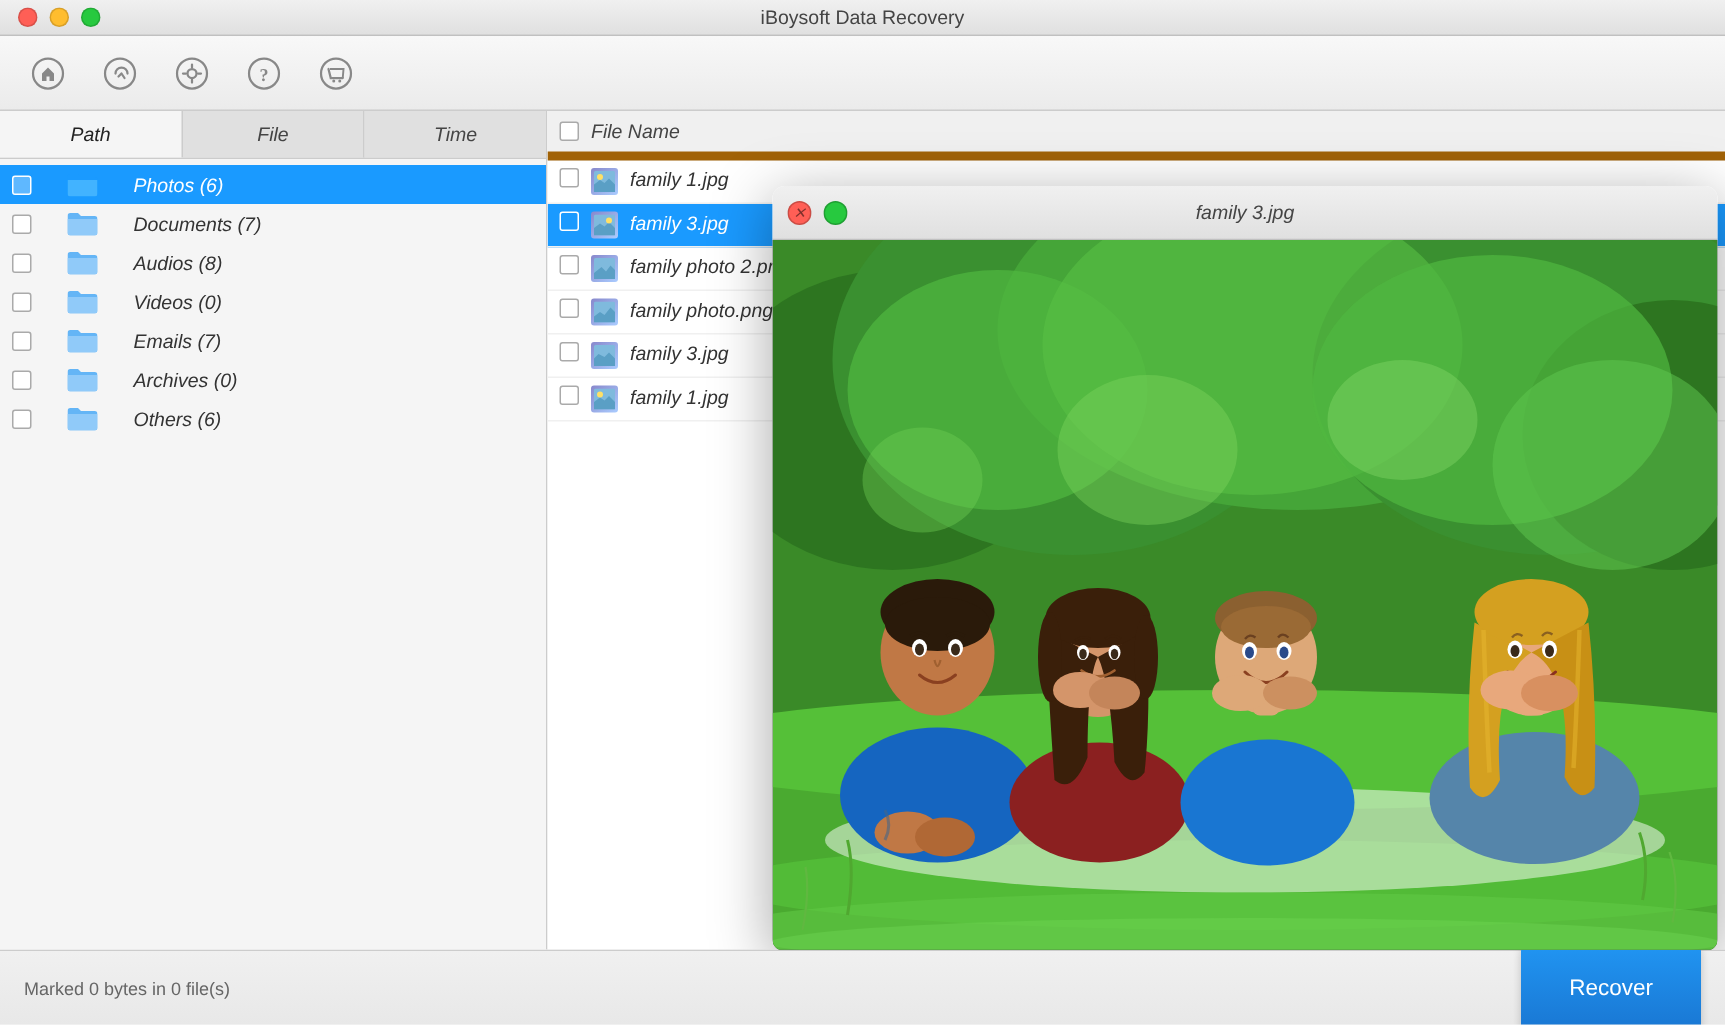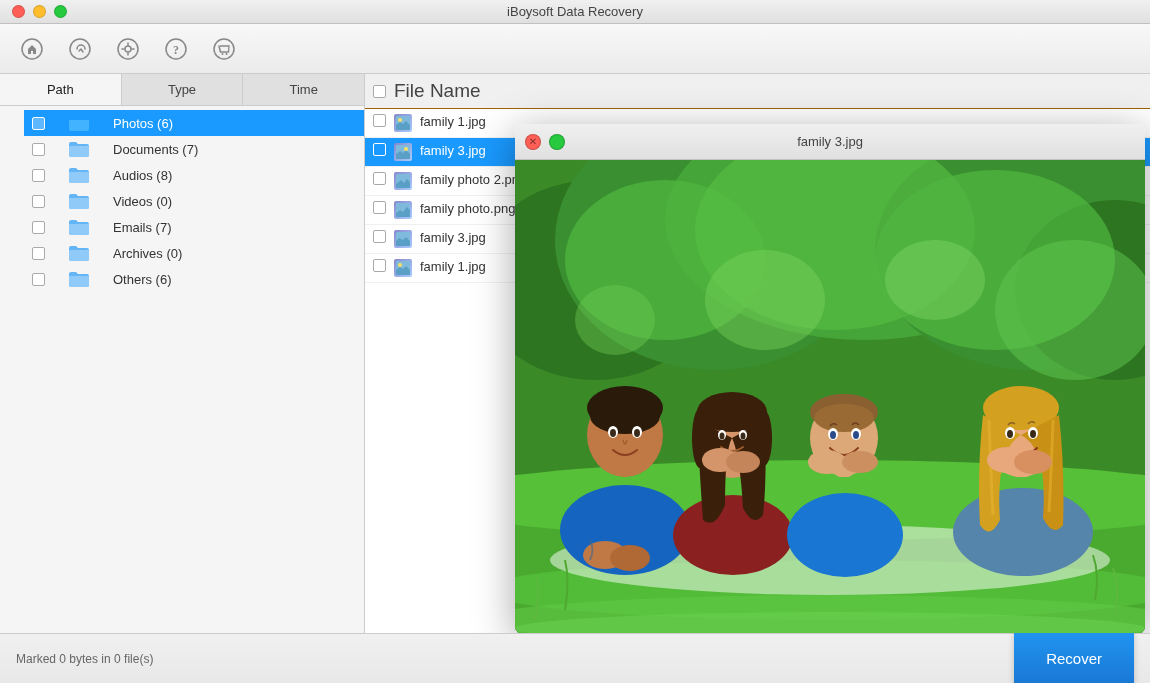--- a/index.html
+++ b/index.html
@@ -118,21 +118,20 @@
       padding: 4px 0;
     }
     .tree-item {
       display: flex;
       align-items: center;
       padding: 5px 8px;
       font-size: 13px;
       cursor: pointer;
       color: #333;
       gap: 24px;
-      margin-left: 24px;
     }
     .tree-item.selected {
       background: #1a9aff;
       color: #fff;
     }
     .tree-checkbox {
       width: 13px;
       height: 13px;
       border: 1px solid #aaa;
       background: #fff;
@@ -147,26 +146,26 @@
     
     .right-panel {
       flex: 1;
       display: flex;
       flex-direction: column;
       background: #fff;
       overflow: hidden;
     }
     .file-list-header {
       background: #f0f0f0;
-      border-bottom: 1px solid #a16207;
+      border-bottom: 6px solid #a16207;
       padding: 6px 8px;
       display: flex;
       align-items: center;
       gap: 8px;
-      font-size: 19px;
+      font-size: 13px;
       color: #444;
     }
     .file-list {
       flex: 1;
       overflow-y: auto;
     }
     .file-item {
       display: flex;
       align-items: flex-start;
       padding: 5px 8px;
@@ -325,27 +324,27 @@
     <svg width="22" height="22" viewBox="0 0 22 22" fill="none">
       <circle cx="11" cy="11" r="10" stroke="#888" stroke-width="1.5"></circle>
       <path d="M6 8 L7.5 14 L15.5 14" stroke="#888" stroke-width="1.5" stroke-linecap="round" fill="none"></path>
       <path d="M7 8 L16 8 L15.5 14" stroke="#888" stroke-width="1.3" fill="none"></path>
       <circle cx="9.5" cy="16" r="1" fill="#888"></circle>
       <circle cx="13.5" cy="16" r="1" fill="#888"></circle>
     </svg>
   </div>
 </div>
 
-<div class="main-content" style="position:relative;">
+<div class="main-content" style="position:relative;font-style:italic;">
 
   <div class="left-panel">
 
     <div class="tabs">
       <div class="tab active">Path</div>
-      <div class="tab">Type</div>
+      <div class="tab">File</div>
       <div class="tab">Time</div>
     </div>
 
     <div class="tree-list">
 
       <div class="tree-item selected">
         <div class="tree-checkbox"></div>
         <svg width="20" height="16" viewBox="0 0 20 16" fill="none">
           <path d="M0 3 Q0 1 2 1 L7 1 L9 3 L18 3 Q20 3 20 5 L20 14 Q20 16 18 16 L2 16 Q0 16 0 14 Z" fill="#1a9aff"></path>
           <path d="M0 5 L20 5 L20 14 Q20 16 18 16 L2 16 Q0 16 0 14 Z" fill="#42b3ff"></path>

